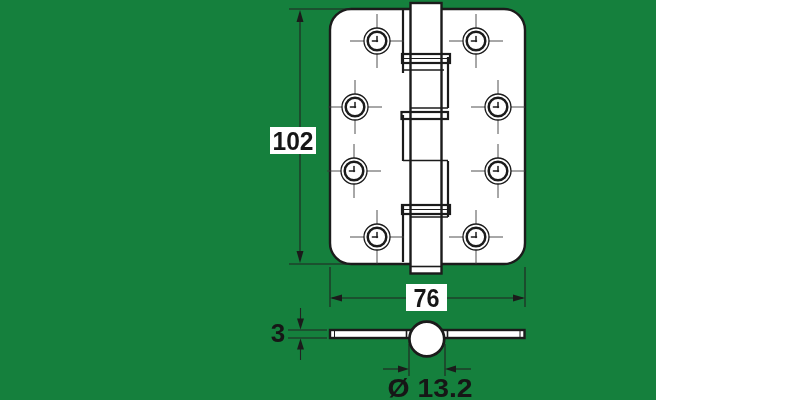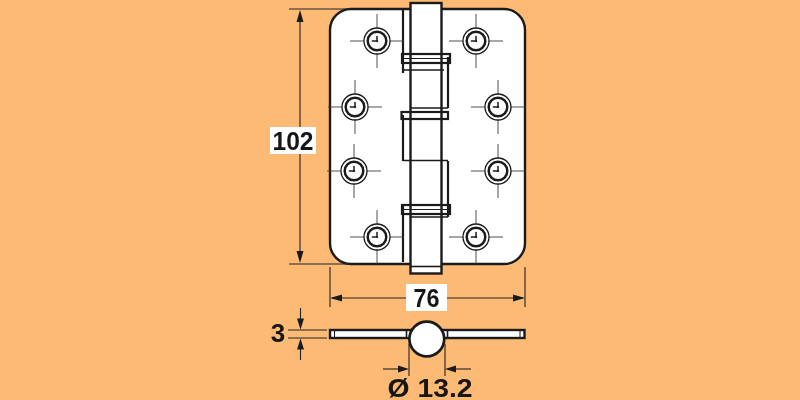--- a/index.html
+++ b/index.html
@@ -6,23 +6,23 @@
     margin: 0;
     padding: 0;
     width: 800px;
     height: 400px;
     background: #ffffff;
     overflow: hidden;
     font-family: "Liberation Sans", sans-serif;
   }
   .stage {
     position: relative;
-    width: 800px;
+    width: 656px;
     height: 400px;
-    background: #fdba74;
+    background: #15803d;
   }
   svg { display: block; }
 
   
   .outline   { stroke: #1b1b1b; stroke-width: 2.4; fill: #ffffff; }
   .outlineNF { stroke: #1b1b1b; stroke-width: 2.2; fill: none; }
   .seg       { stroke: #1b1b1b; stroke-width: 2.2; fill: none; stroke-linecap: butt; }
   .step      { stroke: #1b1b1b; stroke-width: 1.6; fill: none; }
   .thin      { stroke: #1b1b1b; stroke-width: 1.0; fill: none; }
   .ch        { stroke: #3d3d3d; stroke-width: 0.9; fill: none; }

